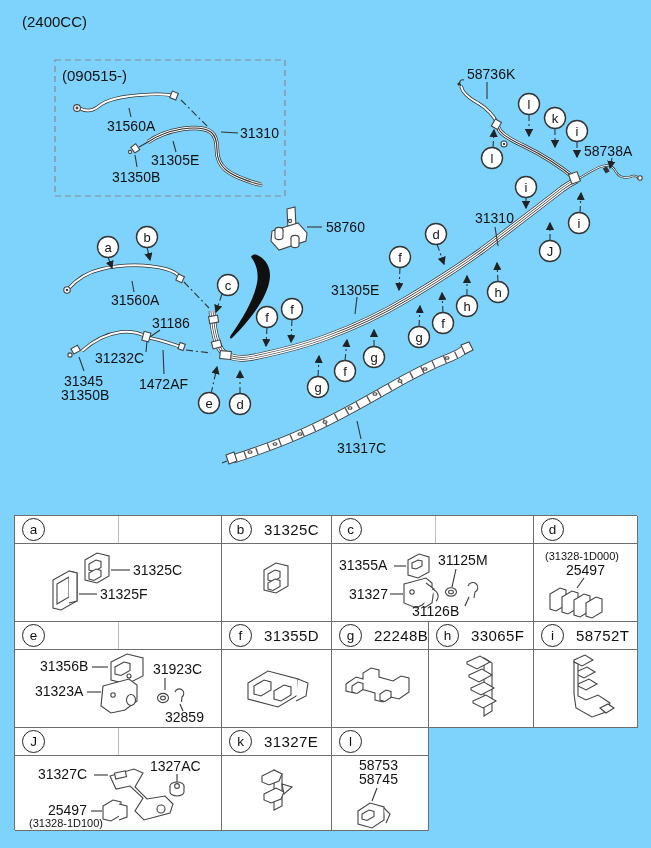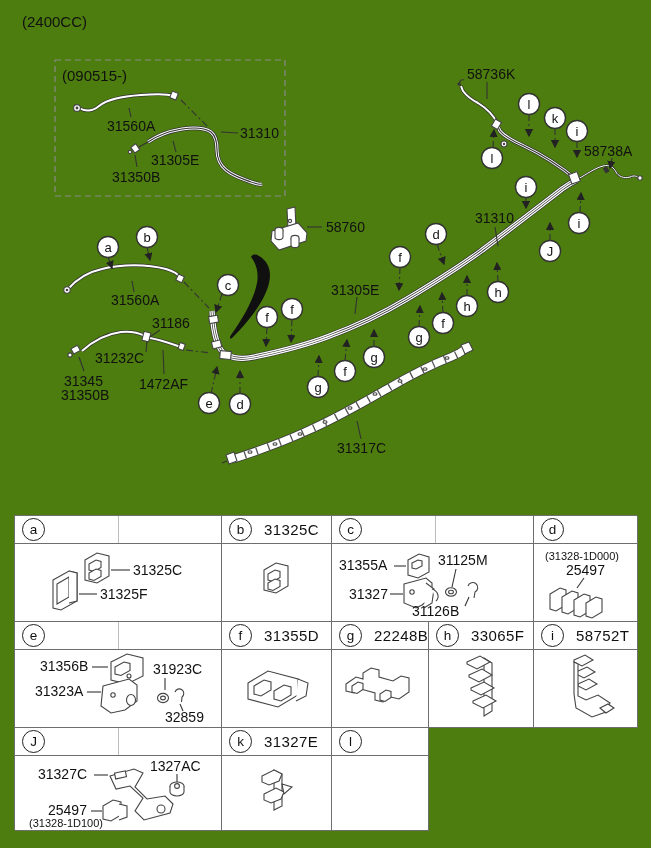--- a/index.html
+++ b/index.html
@@ -1,16 +1,16 @@
 <!DOCTYPE html>
 <html><head>
 <meta charset="utf-8">
 <style>
   html,body{margin:0;padding:0;background:#fff;}
-  #stage{position:relative;width:651px;height:848px;background:#4d7c0f;overflow:hidden;
+  #stage{position:relative;width:651px;height:848px;background:#7dd3fc;overflow:hidden;
          font-family:"Liberation Sans",sans-serif;color:#111;}
   svg{display:block;}
   
   .o9{stroke:#3a3a3a;stroke-width:9;fill:none}
   .w74{stroke:#fff;stroke-width:7.4;fill:none}
   .hat{stroke:#555;stroke-width:7.4;fill:none;stroke-dasharray:1.3 11}
   .o7{stroke:#333;stroke-width:6.6;fill:none}
   .w56{stroke:#fff;stroke-width:5.2;fill:none}
   .o3{stroke:#333;stroke-width:2.8;fill:none}
   .w16{stroke:#fff;stroke-width:1.4;fill:none}
@@ -526,16 +526,26 @@
           <path class="part" d="M42,38 l12,-6 8,4 -3,7 -10,4 -7,-3 z"></path>
           <path class="part" d="M60,28 l10,3 -8,7 z"></path>
         </svg>
       </div>
     </div>
 
     <div class="cell" style="left:317px;top:212px;width:97px;height:103px">
       <div class="chead">
         <span class="cletter">l</span>
       </div>
+      <div class="cbody">
+        <svg width="95" height="73" viewBox="0 0 95 73">
+          <text class="tlbl" x="27" y="14">58753</text>
+          <text class="tlbl" x="27" y="28">58745</text>
+          <path class="lline" d="M45,32 l-5,13"></path>
+          <path class="part" d="M26,55 l12,-8 14,4 v13 l-12,8 -14,-4 z"></path>
+          <path class="part" d="M52,52 l6,6 -4,9"></path>
+          <path class="part" d="M30,58 l7,-4 5,1.5 v5 l-7,4 -5,-1.5 z"></path>
+        </svg>
+      </div>
     </div>
 
   </div>
 </div>
 
 </body></html>

